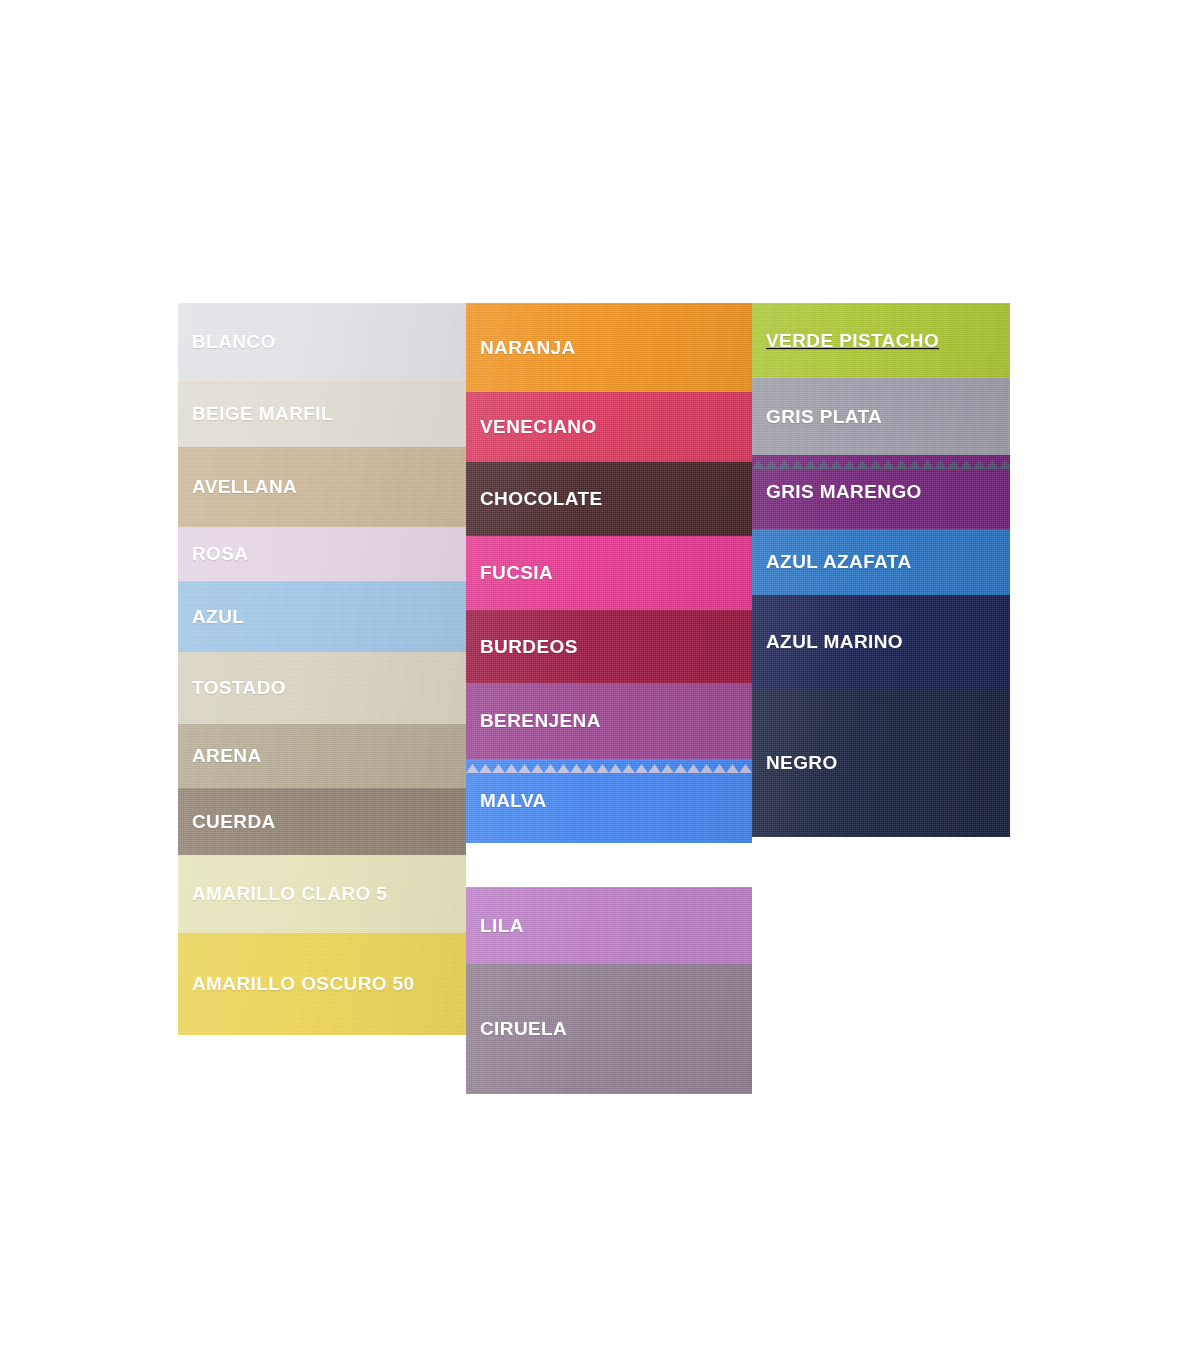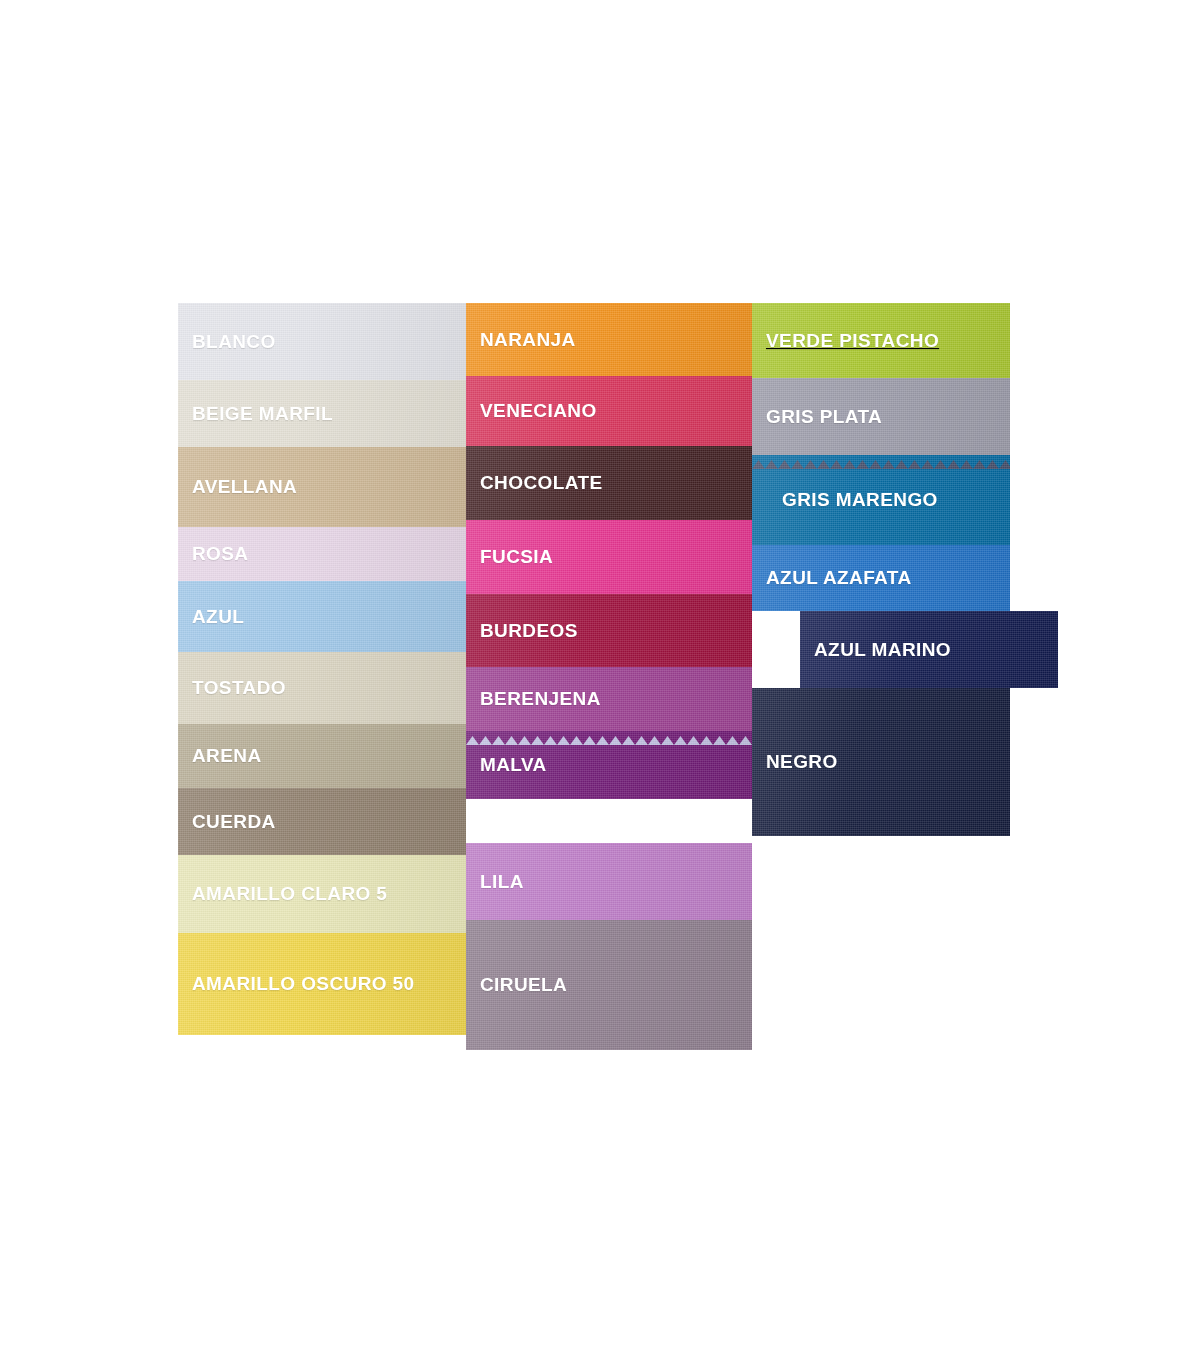--- a/index.html
+++ b/index.html
@@ -149,21 +149,21 @@
       <div class="swatch" style="height: 102px; background: rgb(239, 213, 73);">
         <div class="weave"></div>
         <div class="sheen"></div>
         <div class="zigzag"><svg width="288" height="9" viewBox="0 0 288 9" preserveAspectRatio="none" xmlns="http://www.w3.org/2000/svg">
             <path d="M0,9 L6.5,0 L13,9 L19.5,0 L26,9 L32.5,0 L39,9 L45.5,0 L52,9 L58.5,0 L65,9 L71.5,0 L78,9 L84.5,0 L91,9 L97.5,0 L104,9 L110.5,0 L117,9 L123.5,0 L130,9 L136.5,0 L143,9 L149.5,0 L156,9 L162.5,0 L169,9 L175.5,0 L182,9 L188.5,0 L195,9 L201.5,0 L208,9 L214.5,0 L221,9 L227.5,0 L234,9 L240.5,0 L247,9 L253.5,0 L260,9 L266.5,0 L273,9 L279.5,0 L286,9 L292.5,0 L299,9 L305.5,0 L312,9 L318.5,0 L325,9 L325,9 L0,9 Z" fill="#efd549"></path>
           </svg></div>
         <span class="swatch-label">AMARILLO OSCURO 50</span>
       </div>
     </div>
     <div class="swatch-column" id="column-warms" style="left: 288px; width: 286px;">
-      <div class="swatch" style="height: 73px; background: rgb(241, 145, 27);">
+      <div class="swatch" style="height: 89px; background: rgb(241, 145, 27);">
         <div class="weave"></div>
         <div class="sheen"></div>
         <span class="swatch-label">NARANJA</span>
       </div>
       <div class="swatch" style="height: 70px; background: rgb(215, 51, 90);">
         <div class="weave"></div>
         <div class="sheen"></div>
         <div class="zigzag"><svg width="286" height="9" viewBox="0 0 286 9" preserveAspectRatio="none" xmlns="http://www.w3.org/2000/svg">
             <path d="M0,9 L6.5,0 L13,9 L19.5,0 L26,9 L32.5,0 L39,9 L45.5,0 L52,9 L58.5,0 L65,9 L71.5,0 L78,9 L84.5,0 L91,9 L97.5,0 L104,9 L110.5,0 L117,9 L123.5,0 L130,9 L136.5,0 L143,9 L149.5,0 L156,9 L162.5,0 L169,9 L175.5,0 L182,9 L188.5,0 L195,9 L201.5,0 L208,9 L214.5,0 L221,9 L227.5,0 L234,9 L240.5,0 L247,9 L253.5,0 L260,9 L266.5,0 L273,9 L279.5,0 L286,9 L292.5,0 L299,9 L305.5,0 L312,9 L312,9 L0,9 Z" fill="#d7335a"></path>
           </svg></div>
@@ -186,29 +186,29 @@
         <span class="swatch-label">FUCSIA</span>
       </div>
       <div class="swatch" style="height: 73px; background: rgb(157, 15, 60);">
         <div class="weave"></div>
         <div class="sheen"></div>
         <div class="zigzag"><svg width="286" height="9" viewBox="0 0 286 9" preserveAspectRatio="none" xmlns="http://www.w3.org/2000/svg">
             <path d="M0,9 L6.5,0 L13,9 L19.5,0 L26,9 L32.5,0 L39,9 L45.5,0 L52,9 L58.5,0 L65,9 L71.5,0 L78,9 L84.5,0 L91,9 L97.5,0 L104,9 L110.5,0 L117,9 L123.5,0 L130,9 L136.5,0 L143,9 L149.5,0 L156,9 L162.5,0 L169,9 L175.5,0 L182,9 L188.5,0 L195,9 L201.5,0 L208,9 L214.5,0 L221,9 L227.5,0 L234,9 L240.5,0 L247,9 L253.5,0 L260,9 L266.5,0 L273,9 L279.5,0 L286,9 L292.5,0 L299,9 L305.5,0 L312,9 L312,9 L0,9 Z" fill="#9d0f3c"></path>
           </svg></div>
         <span class="swatch-label">BURDEOS</span>
       </div>
-      <div class="swatch" style="height: 64px; background: rgb(155, 63, 145);">
+      <div class="swatch" style="height: 76px; background: rgb(155, 63, 145);">
         <div class="weave"></div>
         <div class="sheen"></div>
         <div class="zigzag"><svg width="286" height="9" viewBox="0 0 286 9" preserveAspectRatio="none" xmlns="http://www.w3.org/2000/svg">
             <path d="M0,9 L6.5,0 L13,9 L19.5,0 L26,9 L32.5,0 L39,9 L45.5,0 L52,9 L58.5,0 L65,9 L71.5,0 L78,9 L84.5,0 L91,9 L97.5,0 L104,9 L110.5,0 L117,9 L123.5,0 L130,9 L136.5,0 L143,9 L149.5,0 L156,9 L162.5,0 L169,9 L175.5,0 L182,9 L188.5,0 L195,9 L201.5,0 L208,9 L214.5,0 L221,9 L227.5,0 L234,9 L240.5,0 L247,9 L253.5,0 L260,9 L266.5,0 L273,9 L279.5,0 L286,9 L292.5,0 L299,9 L305.5,0 L312,9 L312,9 L0,9 Z" fill="#9b3f91"></path>
           </svg></div>
         <span class="swatch-label">BERENJENA</span>
       </div>
-      <div class="swatch" style="height: 68px; background: #701a75;">
+      <div class="swatch" style="height: 84px; background: #3b82f6;">
         <div class="weave"></div>
         <div class="sheen"></div>
         <div class="zigzag"><svg width="286" height="9" viewBox="0 0 286 9" preserveAspectRatio="none" xmlns="http://www.w3.org/2000/svg">
             <path d="M0,9 L6.5,0 L13,9 L19.5,0 L26,9 L32.5,0 L39,9 L45.5,0 L52,9 L58.5,0 L65,9 L71.5,0 L78,9 L84.5,0 L91,9 L97.5,0 L104,9 L110.5,0 L117,9 L123.5,0 L130,9 L136.5,0 L143,9 L149.5,0 L156,9 L162.5,0 L169,9 L175.5,0 L182,9 L188.5,0 L195,9 L201.5,0 L208,9 L214.5,0 L221,9 L227.5,0 L234,9 L240.5,0 L247,9 L253.5,0 L260,9 L266.5,0 L273,9 L279.5,0 L286,9 L292.5,0 L299,9 L305.5,0 L312,9 L312,9 L0,9 Z" fill="#bfbfe0"></path>
           </svg></div>
         <span class="swatch-label">MALVA</span>
       </div>
       <div class="swatch" style="height: 77px; background: rgb(188, 123, 198); margin-top: 44px;">
         <div class="weave"></div>
         <div class="sheen"></div>
@@ -233,37 +233,37 @@
         <span class="swatch-label">VERDE PISTACHO</span>
       </div>
       <div class="swatch" style="height: 77px; background: rgb(154, 154, 168);">
         <div class="weave"></div>
         <div class="sheen"></div>
         <div class="zigzag"><svg width="258" height="9" viewBox="0 0 258 9" preserveAspectRatio="none" xmlns="http://www.w3.org/2000/svg">
             <path d="M0,9 L6.5,0 L13,9 L19.5,0 L26,9 L32.5,0 L39,9 L45.5,0 L52,9 L58.5,0 L65,9 L71.5,0 L78,9 L84.5,0 L91,9 L97.5,0 L104,9 L110.5,0 L117,9 L123.5,0 L130,9 L136.5,0 L143,9 L149.5,0 L156,9 L162.5,0 L169,9 L175.5,0 L182,9 L188.5,0 L195,9 L201.5,0 L208,9 L214.5,0 L221,9 L227.5,0 L234,9 L240.5,0 L247,9 L253.5,0 L260,9 L266.5,0 L273,9 L279.5,0 L286,9 L286,9 L0,9 Z" fill="#9a9aa8"></path>
           </svg></div>
         <span class="swatch-label">GRIS PLATA</span>
       </div>
-      <div class="swatch" style="height: 90px; background: #0369a1; padding-left: 16px;">
+      <div class="swatch" style="height: 74px; background: #701a75;">
         <div class="weave"></div>
         <div class="sheen"></div>
         <div class="zigzag"><svg width="258" height="9" viewBox="0 0 258 9" preserveAspectRatio="none" xmlns="http://www.w3.org/2000/svg">
             <path d="M0,9 L6.5,0 L13,9 L19.5,0 L26,9 L32.5,0 L39,9 L45.5,0 L52,9 L58.5,0 L65,9 L71.5,0 L78,9 L84.5,0 L91,9 L97.5,0 L104,9 L110.5,0 L117,9 L123.5,0 L130,9 L136.5,0 L143,9 L149.5,0 L156,9 L162.5,0 L169,9 L175.5,0 L182,9 L188.5,0 L195,9 L201.5,0 L208,9 L214.5,0 L221,9 L227.5,0 L234,9 L240.5,0 L247,9 L253.5,0 L260,9 L266.5,0 L273,9 L279.5,0 L286,9 L286,9 L0,9 Z" fill="#454f6b"></path>
           </svg></div>
         <span class="swatch-label">GRIS MARENGO</span>
       </div>
       <div class="swatch" style="height: 66px; background: rgb(31, 111, 196);">
         <div class="weave"></div>
         <div class="sheen"></div>
         <div class="zigzag"><svg width="258" height="9" viewBox="0 0 258 9" preserveAspectRatio="none" xmlns="http://www.w3.org/2000/svg">
             <path d="M0,9 L6.5,0 L13,9 L19.5,0 L26,9 L32.5,0 L39,9 L45.5,0 L52,9 L58.5,0 L65,9 L71.5,0 L78,9 L84.5,0 L91,9 L97.5,0 L104,9 L110.5,0 L117,9 L123.5,0 L130,9 L136.5,0 L143,9 L149.5,0 L156,9 L162.5,0 L169,9 L175.5,0 L182,9 L188.5,0 L195,9 L201.5,0 L208,9 L214.5,0 L221,9 L227.5,0 L234,9 L240.5,0 L247,9 L253.5,0 L260,9 L266.5,0 L273,9 L279.5,0 L286,9 L286,9 L0,9 Z" fill="#1f6fc4"></path>
           </svg></div>
         <span class="swatch-label">AZUL AZAFATA</span>
       </div>
-      <div class="swatch" style="height: 77px; background: rgb(16, 25, 77); margin-left: 48px;">
+      <div class="swatch" style="height: 94px; background: rgb(16, 25, 77);">
         <div class="weave"></div>
         <div class="sheen"></div>
         <div class="zigzag"><svg width="258" height="9" viewBox="0 0 258 9" preserveAspectRatio="none" xmlns="http://www.w3.org/2000/svg">
             <path d="M0,9 L6.5,0 L13,9 L19.5,0 L26,9 L32.5,0 L39,9 L45.5,0 L52,9 L58.5,0 L65,9 L71.5,0 L78,9 L84.5,0 L91,9 L97.5,0 L104,9 L110.5,0 L117,9 L123.5,0 L130,9 L136.5,0 L143,9 L149.5,0 L156,9 L162.5,0 L169,9 L175.5,0 L182,9 L188.5,0 L195,9 L201.5,0 L208,9 L214.5,0 L221,9 L227.5,0 L234,9 L240.5,0 L247,9 L253.5,0 L260,9 L266.5,0 L273,9 L279.5,0 L286,9 L286,9 L0,9 Z" fill="#10194d"></path>
           </svg></div>
         <span class="swatch-label">AZUL MARINO</span>
       </div>
       <div class="swatch" style="height: 148px; background: rgb(18, 26, 58);">
         <div class="weave"></div>
         <div class="sheen"></div>

